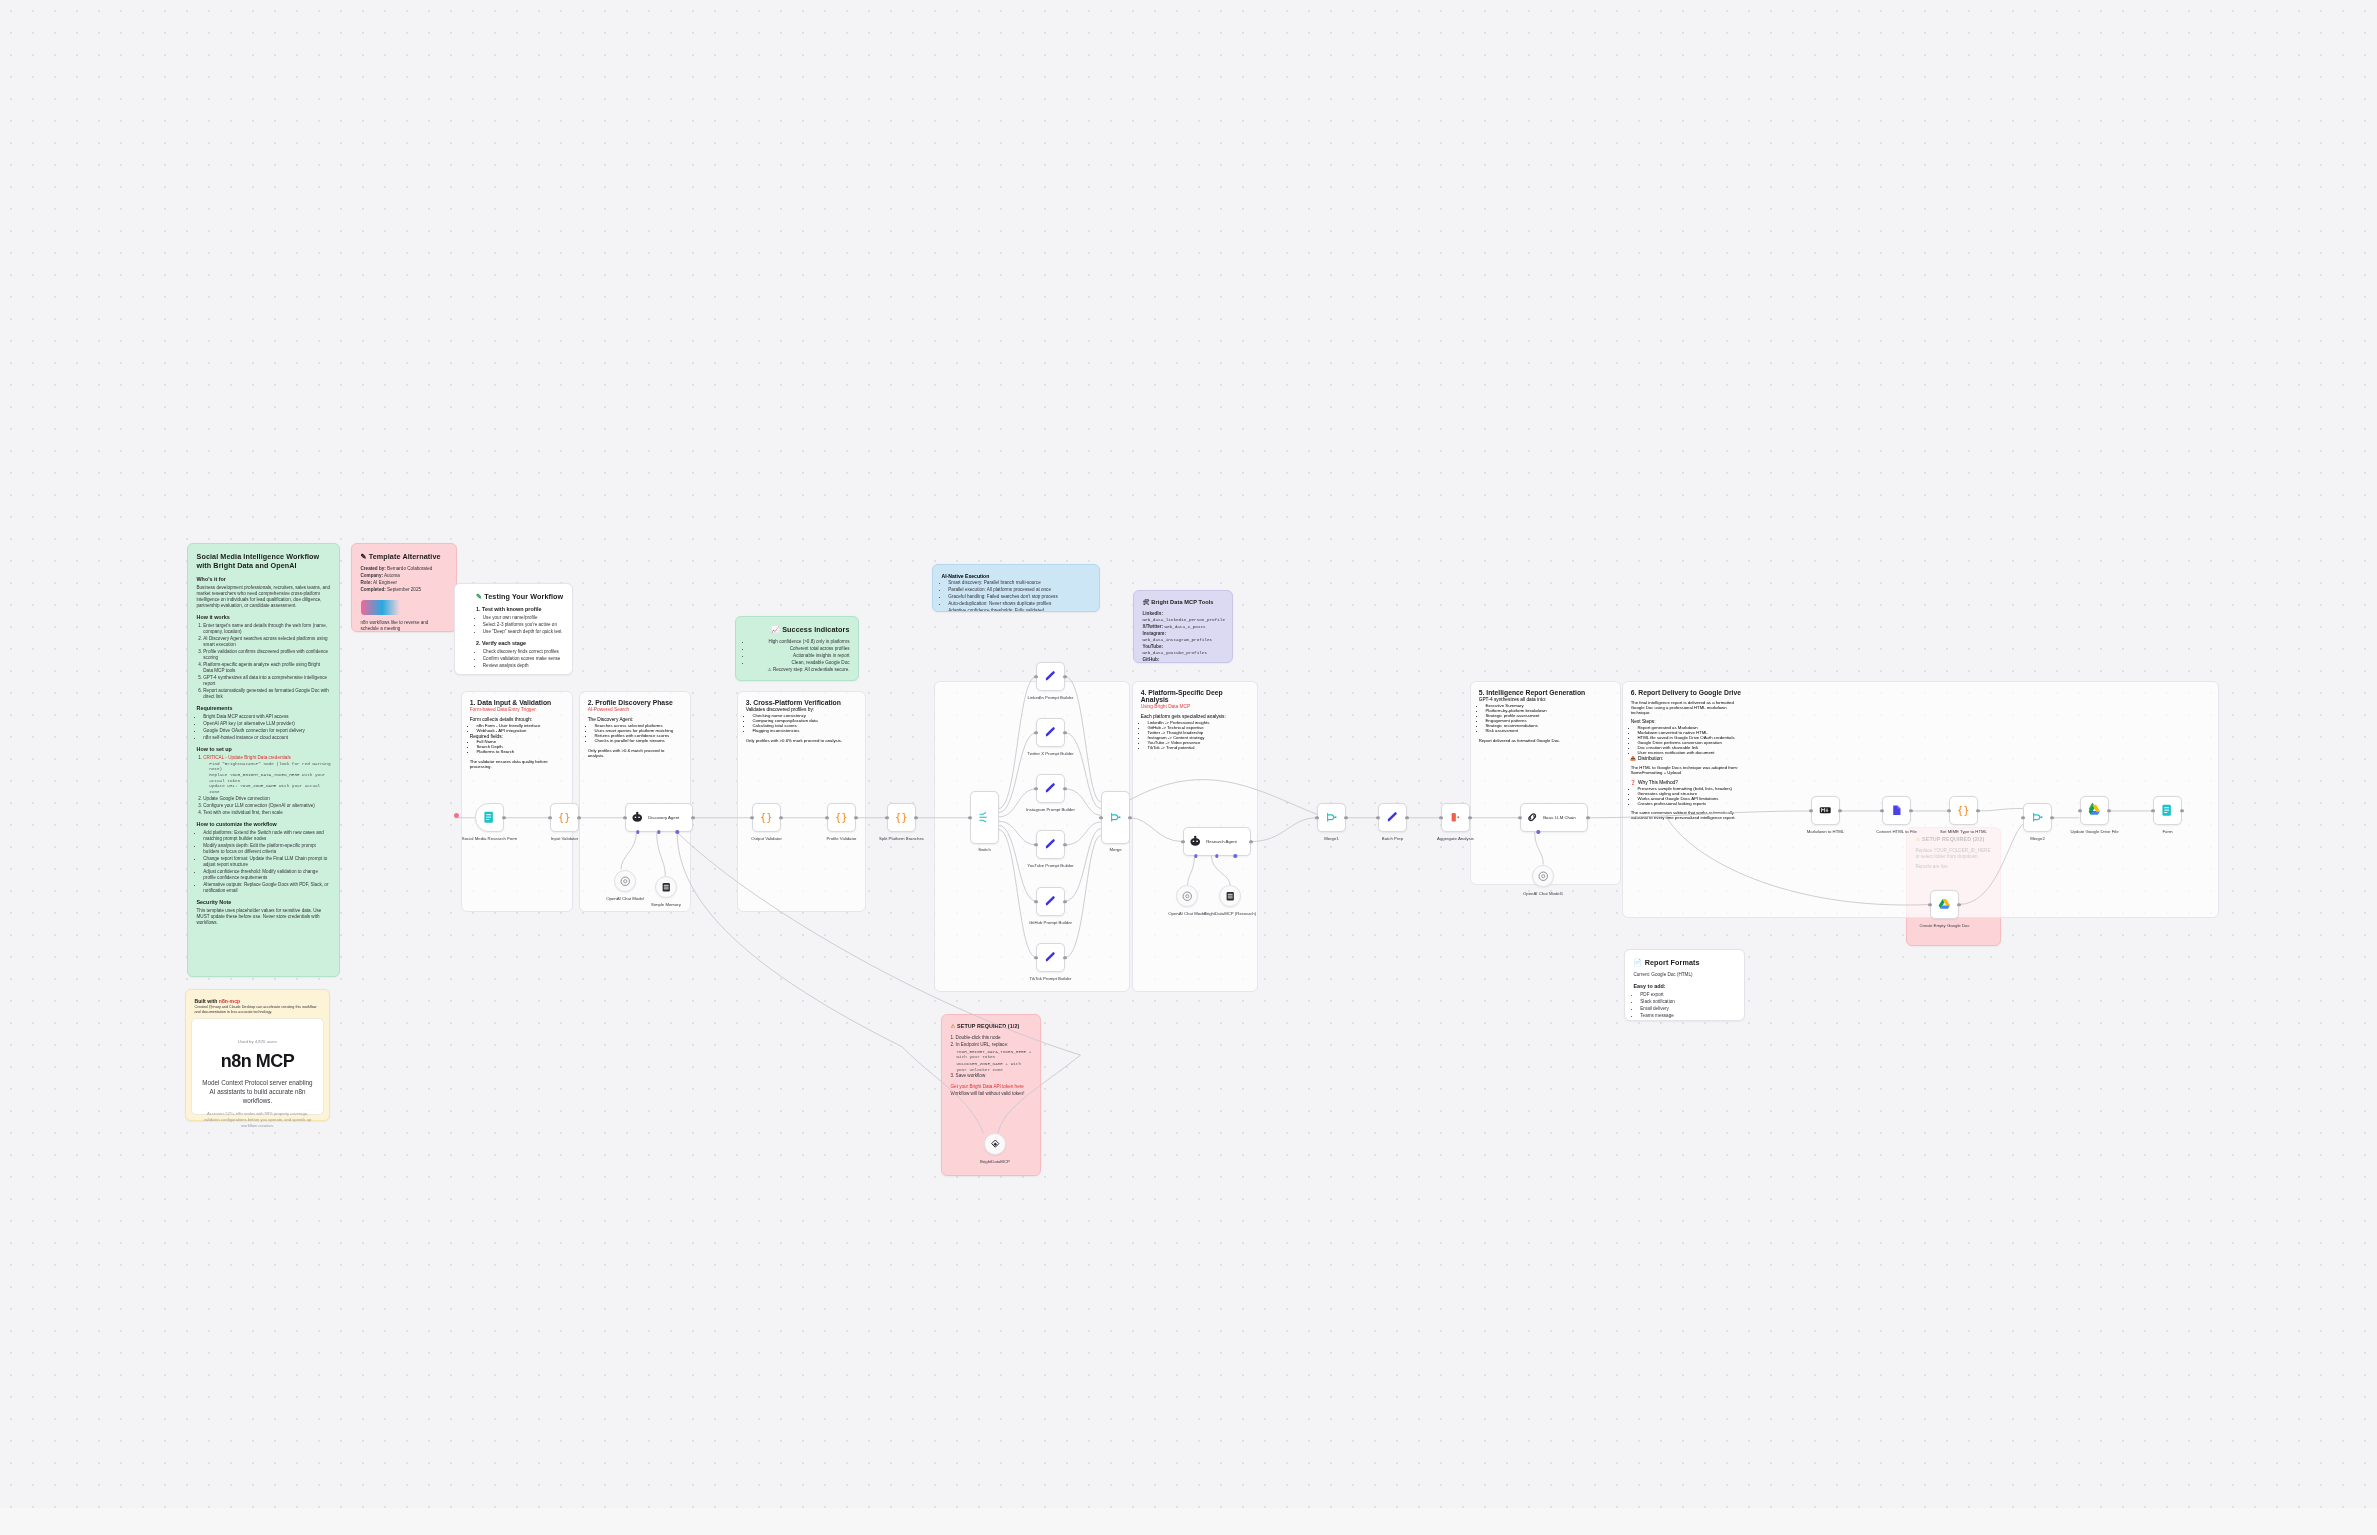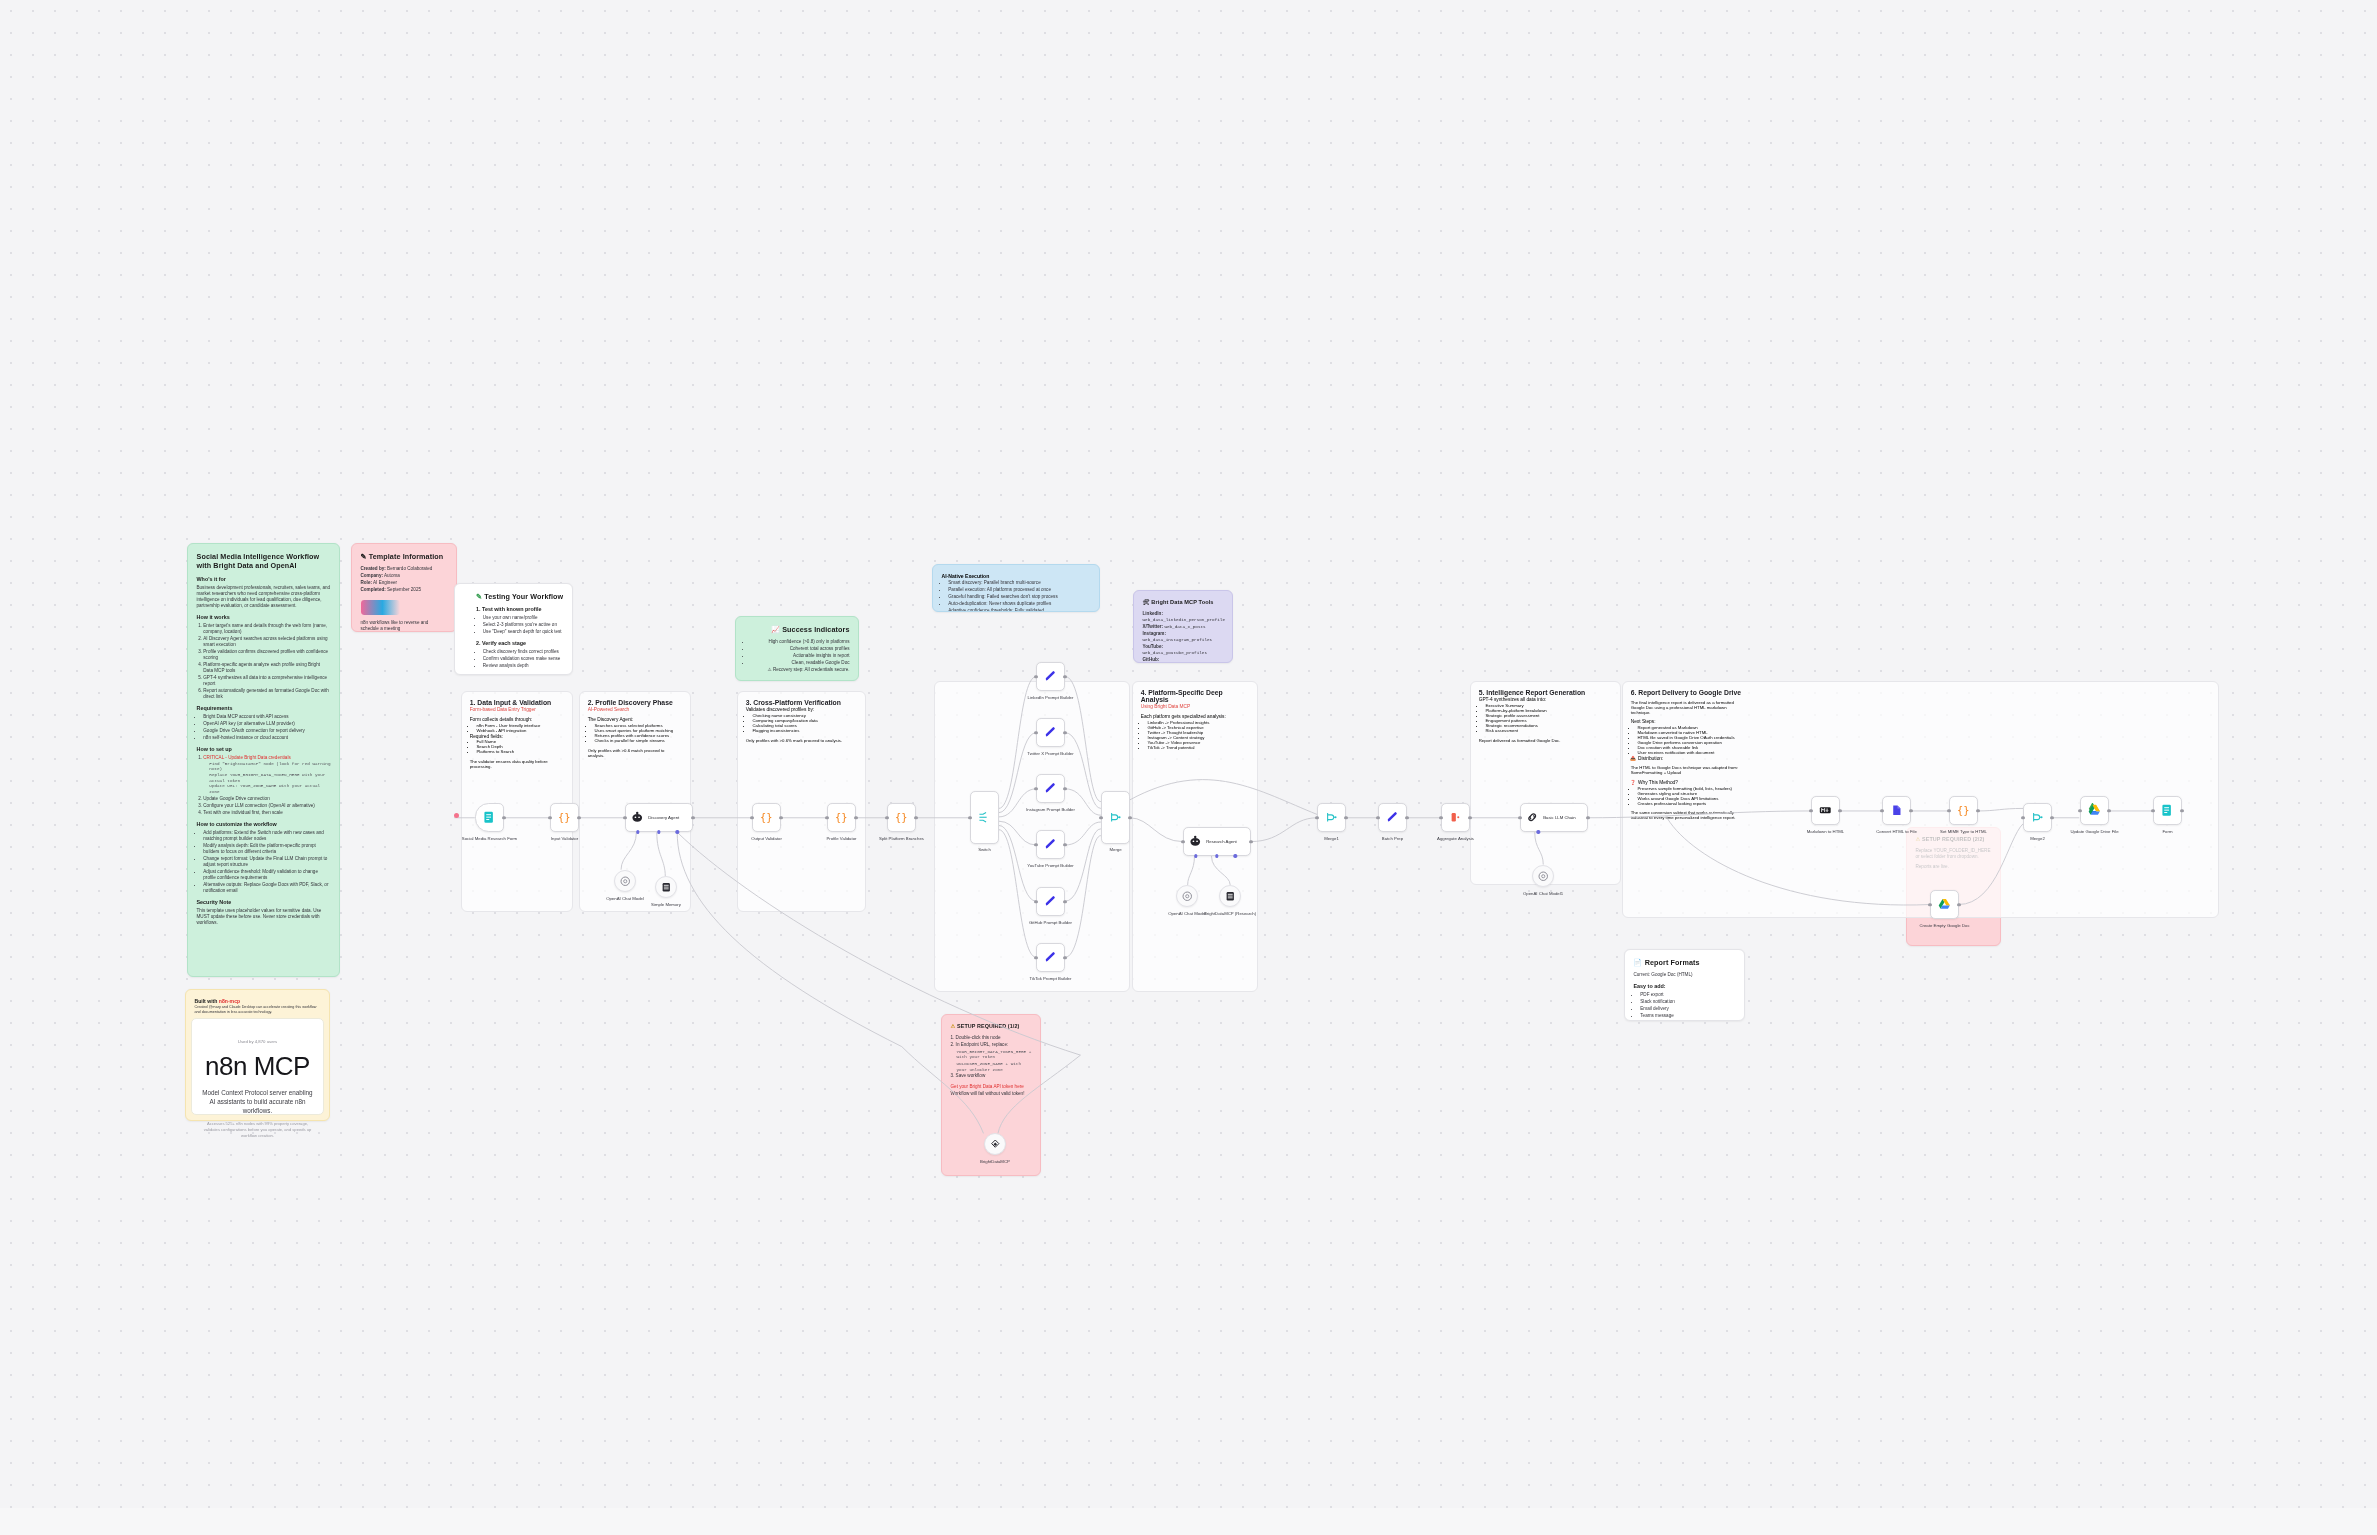--- a/index.html
+++ b/index.html
@@ -113,21 +113,21 @@
     border: 0.9px solid #eceadb;
     border-radius: 5.1px;
     text-align: center;
     padding: 12px 8.5px 13.6px 8.5px;
   }
   .mcp-badge {
     display: inline-block;
     font-size: 4.3px; color: #8a8a92;
     margin-bottom: 6.8px;
   }
-  .mcp-title { font-size: 26px; font-weight: normal; color: #16161a; letter-spacing: -0.5px; margin: 0 0 6px 0;}
+  .mcp-title { font-size: 18px; font-weight: bold; color: #16161a; letter-spacing: -0.5px; margin: 0 0 6px 0;}
   .mcp-sub { font-size: 6.3px; color: #3b3b42; line-height: 1.45; margin: 0 0 6px 0;}
   .mcp-fine { font-size: 4.1px; color: #9a9aa2; line-height: 1.45; }
 
   .sect-title { font-size: 6.8px; font-weight: bold; color: #1b1b20; margin: 0 0 1.7px 0; }
   .sect-sub { font-size: 4.8px; color: #e0443f; margin: 0 0 4.3px 0; }
   .warn { color: #c8941a; }
 </style>
 </head>
 <body>
 
@@ -225,21 +225,21 @@
       <li>Adjust confidence threshold: Modify validation to change profile confidence requirements</li>
       <li>Alternative outputs: Replace Google Docs with PDF, Slack, or notification email</li>
     </ul>
     <div class="st-h">Security Note</div>
     <p>This template uses placeholder values for sensitive data. Use MUST update these before use. Never store credentials with workflows.</p>
   </div>
 
   <div class="sticky st-pink" style="left:351px; top:543px; width:106px; height:89px;">
     <div class="st-title">
       <span>✎</span>
-      <span>Template Information</span>
+      <span>Template Alternative</span>
     </div>
     <p><b>Created by:</b> <span>Bernardo Colaborated</span></p>
     <p><b>Company:</b> <span>Automa</span></p>
     <p><b>Role:</b> <span>AI Engineer</span></p>
     <p><b>Completed:</b> <span>September 2025</span></p>
     <div style="margin-top:6.8px;width:39px;height:15.3px;border-radius:3.4px;
                 background:linear-gradient(90deg,#f0689a 0%,#29a9e1 55%, #fcd4d8 100%);"></div>
     <p style="margin-top:4.3px">n8n workflows like to reverse and schedule a meeting</p>
   </div>
 

